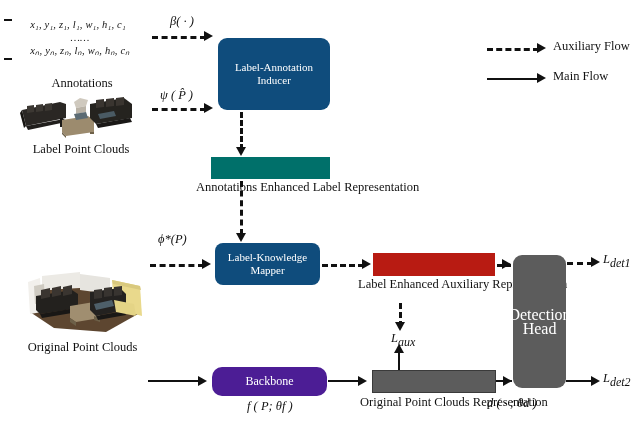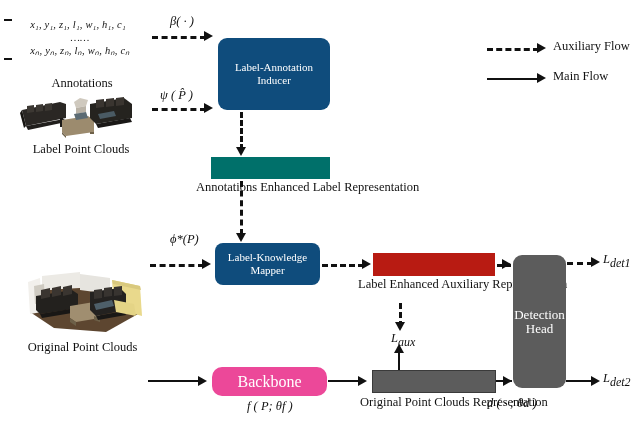--- a/index.html
+++ b/index.html
@@ -28,40 +28,40 @@
      text-align:center;color:#fff;font-size:11px;line-height:13.5px;}
   #label-annotation-inducer{left:218px;top:38px;width:112px;height:72px;
      background:#0f4c7c;border-radius:9px;}
   #label-knowledge-mapper{left:215px;top:243px;width:105px;height:42px;
      background:#0f4c7c;border-radius:8px;justify-content:flex-end;}
   #annotations-enhanced-bar{left:211px;top:157px;width:119px;height:22px;
      background:#00706a;}
   #label-enhanced-bar{left:373px;top:253px;width:122px;height:23px;
      background:#b81b12;}
   #detection-head{left:513px;top:255px;width:53px;height:133px;
-     background:#5c5c5c;border-radius:9px;font-size:13px;}
+     background:#5c5c5c;border-radius:9px;font-size:16px;}
   #backbone{left:212px;top:367px;width:115px;height:29px;
-     background:#ec4899;border-radius:10px;font-size:16px;}
+     background:#4c1d95;border-radius:10px;font-size:12px;}
   #original-representation-bar{left:372px;top:370px;width:124px;height:23px;
      background:#5c5c5c;border:1px solid #3a3a3a;box-sizing:border-box;}
 
   
   .cap{font-size:12.5px;line-height:15px;color:#111;}
   #annotations-caption{left:22px;top:76px;width:120px;}
   #label-pc-caption{left:6px;top:142px;width:150px;}
   #original-pc-caption{left:0px;top:340px;width:165px;}
   #annotations-enhanced-caption{left:196px;top:180px;width:150px;}
   #label-enhanced-caption{left:358px;top:277px;width:152px;}
   #original-representation-caption{left:360px;top:395px;width:148px;}
 
   
   .math{font-size:12.5px;color:#111;font-style:italic;}
   #beta-label{left:170px;top:14px;}
   #psi-label{left:160px;top:88px;}
-  #phi-label{left:170px;top:232px;}
+  #phi-label{left:158px;top:232px;}
   #f-label{left:247px;top:399px;}
   #d-label{left:487px;top:396px;}
   #l-aux-label{left:391px;top:331px;}
   #l-det1-label{left:603px;top:252px;}
   #l-det2-label{left:603px;top:371px;}
   sub.it{font-style:italic;font-size:12px;}
 
   
   .sol{position:absolute;background:#111;}
   .hline{height:2px;}

